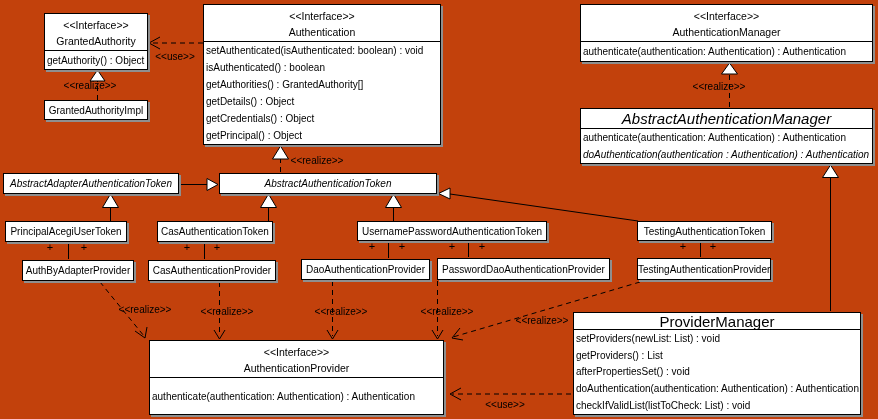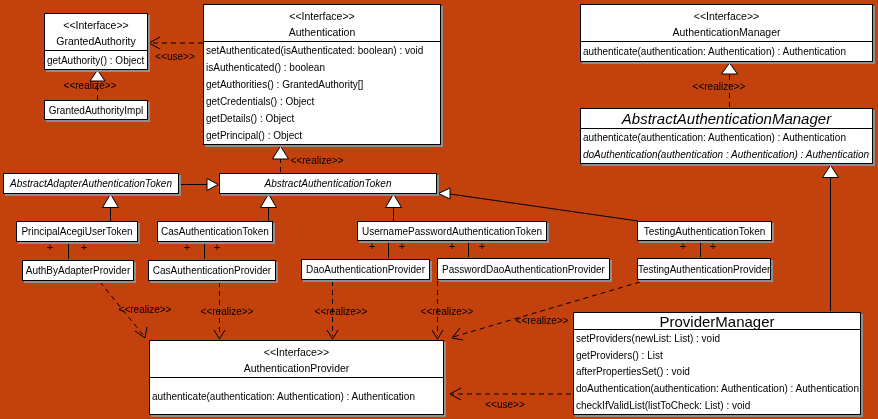--- a/index.html
+++ b/index.html
@@ -94,22 +94,22 @@
 
   <div class="box" style="left:203px;top:4px;width:238px;height:141px">
     <div class="hdr">
       <div class="stereo">&lt;&lt;Interface&gt;&gt;</div>
       <div class="cname">Authentication</div>
     </div>
     <div class="methods">
       <div class="m">setAuthenticated(isAuthenticated: boolean) : void</div>
       <div class="m">isAuthenticated() : boolean</div>
       <div class="m">getAuthorities() : GrantedAuthority[]</div>
+      <div class="m">getDetails() : Object</div>
       <div class="m">getCredentials() : Object</div>
-      <div class="m">getDetails() : Object</div>
       <div class="m">getPrincipal() : Object</div>
     </div>
   </div>
 
   <div class="box" style="left:580px;top:4px;width:293px;height:58px">
     <div class="hdr">
       <div class="stereo">&lt;&lt;Interface&gt;&gt;</div>
       <div class="cname">AuthenticationManager</div>
     </div>
     <div class="methods">
@@ -126,21 +126,21 @@
   </div>
 
   <div class="box nameonly it" style="left:3px;top:173px;width:176px;height:21px">
     <div>AbstractAdapterAuthenticationToken</div>
   </div>
 
   <div class="box nameonly it" style="left:219px;top:173px;width:218px;height:21px">
     <div>AbstractAuthenticationToken</div>
   </div>
 
-  <div class="box nameonly" style="left:16px;top:221px;width:122px;height:21px">
+  <div class="box nameonly" style="left:5px;top:221px;width:122px;height:21px">
     <div>PrincipalAcegiUserToken</div>
   </div>
 
   <div class="box nameonly" style="left:157px;top:221px;width:116px;height:21px">
     <div>CasAuthenticationToken</div>
   </div>
 
   <div class="box nameonly" style="left:357px;top:221px;width:190px;height:20px">
     <div>UsernamePasswordAuthenticationToken</div>
   </div>

